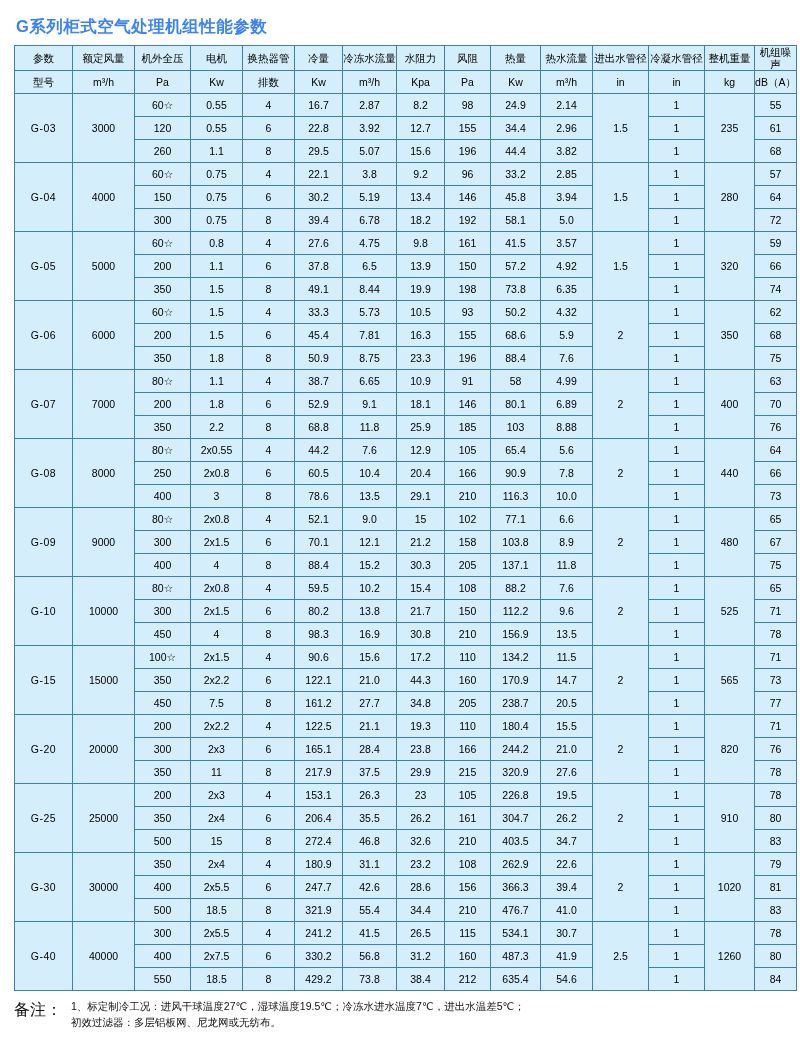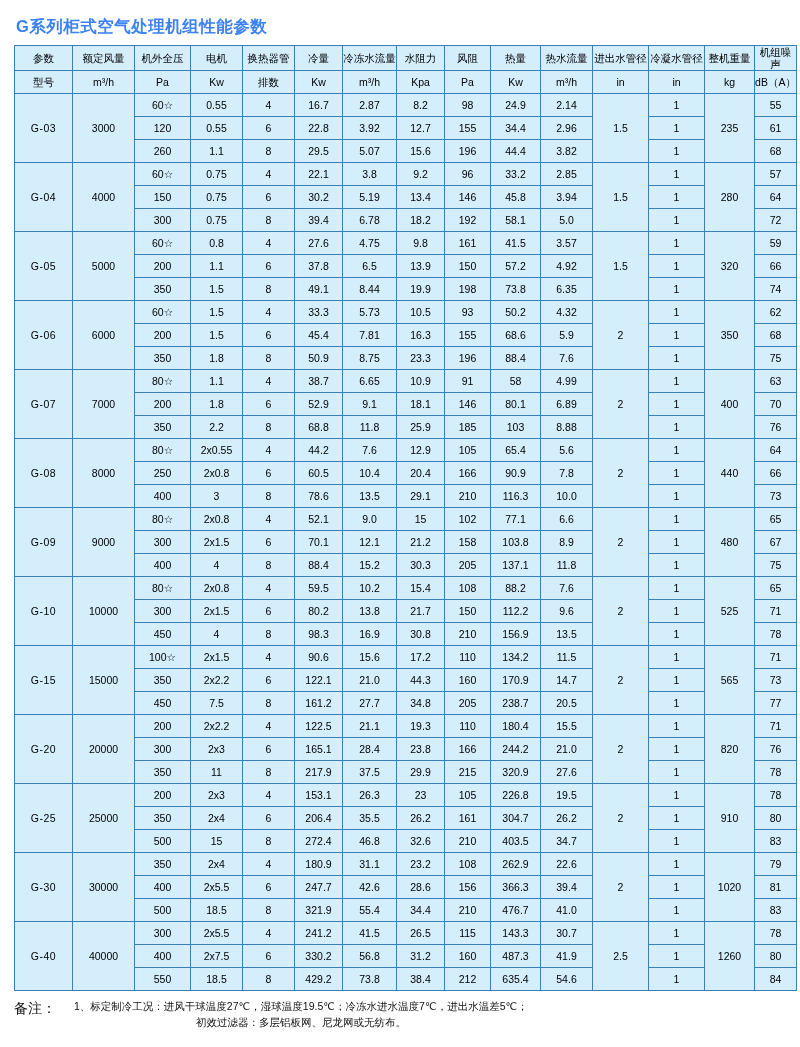--- a/index.html
+++ b/index.html
@@ -72,31 +72,30 @@
   }
   .notes ol {
     margin: 0;
     padding: 0;
     list-style: none;
   }
   .notes li {
     margin: 0;
     padding: 0 0 0 0;
     white-space: nowrap;
-    text-align: center;
   }
   .notes-wrap {
     display: flex;
     align-items: flex-start;
   }
   .notes-label {
-    font-size: 14px;
+    font-size: 16px;
     white-space: nowrap;
     padding-top: 0px;
-    margin-right: 18px;
+    margin-right: 9px;
   }
 </style>
 </head>
 <body>
 
 <div class="page">
   <div class="title">G系列柜式空气处理机组性能参数</div>
 
   <table class="spec">
     <colgroup>
@@ -672,21 +671,21 @@
         <tr>
           <td class="model-cell" rowspan="3">G-40</td>
           <td class="flow-cell" rowspan="3">40000</td>
           <td>300</td>
           <td>2x5.5</td>
           <td>4</td>
           <td>241.2</td>
           <td>41.5</td>
           <td>26.5</td>
           <td>115</td>
-          <td>143.3</td>
+          <td>534.1</td>
           <td>30.7</td>
           <td class="big" rowspan="3">2.5</td>
           <td>1</td>
           <td class="big" rowspan="3">1260</td>
           <td>78</td>
         </tr>
         <tr>
           <td>400</td>
           <td>2x7.5</td>
           <td>6</td>

